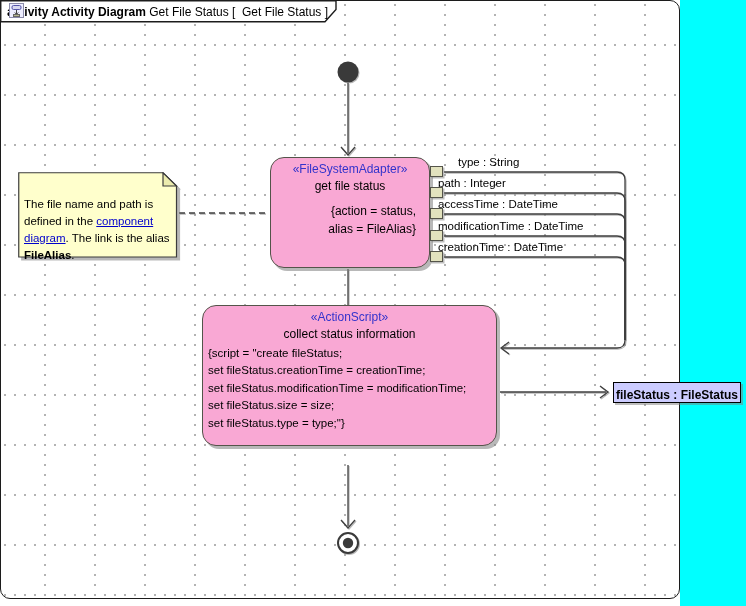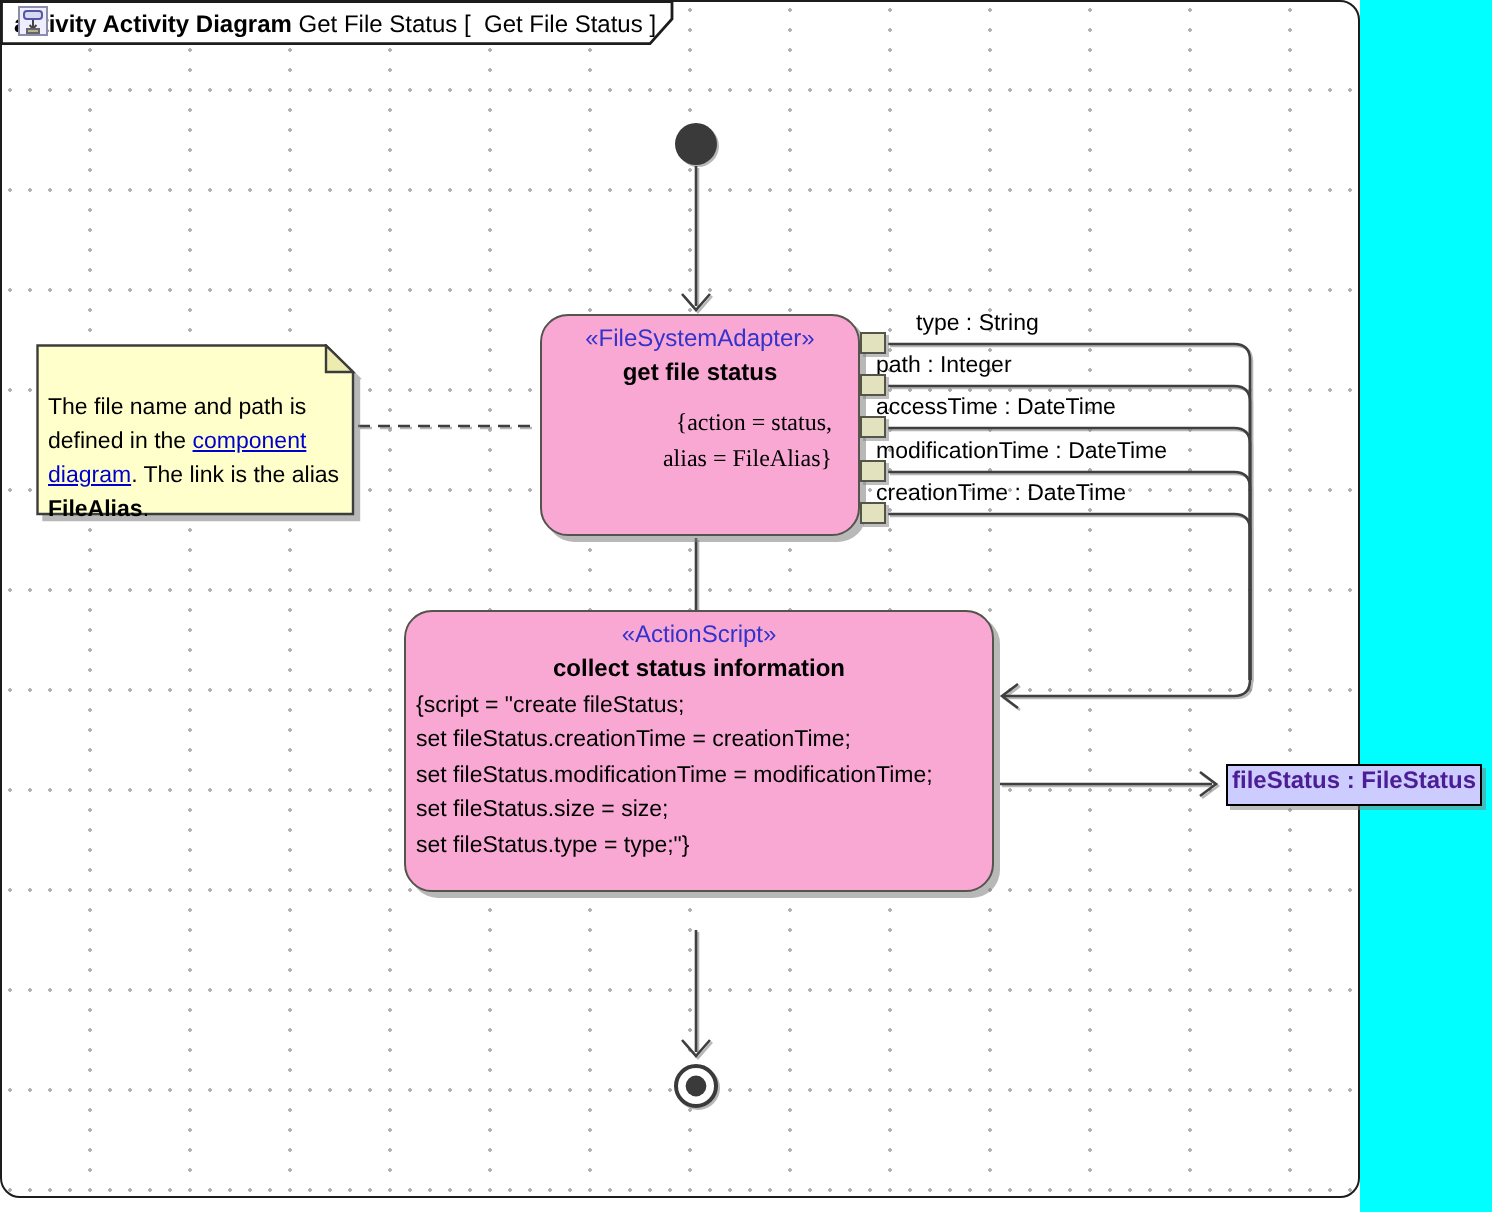--- a/index.html
+++ b/index.html
@@ -34,24 +34,24 @@
   .diagram-icon { display:inline-block; margin:0 2px; }
 
   .edges { position:absolute; left:0; top:0; width:746px; height:606px; z-index:3;
     filter:drop-shadow(1.6px 1.6px 0 rgba(145,145,145,0.65)); pointer-events:none; }
 
   .action {
     position:absolute; background:#f9a8d4; border:1.4px solid #54544a; border-radius:14px;
     box-shadow:3px 3px 0 rgba(126,126,126,0.55); z-index:4; color:#000;
   }
   .action .stereotype { display:block; text-align:center; color:#3333CC; font-size:12px; padding-top:4px; }
-  .action .action-name { display:block; text-align:center; font-size:12px; font-weight:bold; padding-top:3px; }
+  .action .action-name { display:block; text-align:center; font-size:12px; font-weight:normal; padding-top:3px; }
 
   .action1 { left:270px; top:157px; width:160px; height:111px; }
-  .action1 .tags { margin-top:9px; text-align:right; padding-right:13px; font-size:12px; line-height:18px;font-family:Liberation Serif, serif; }
+  .action1 .tags { margin-top:9px; text-align:right; padding-right:13px; font-size:12px; line-height:18px; }
 
   .action2 { left:202px; top:305px; width:295px; height:141px; }
   .action2 .script { margin-top:4px; padding-left:5px; font-size:11.5px; line-height:17.4px; white-space:nowrap; }
 
   .pin {
     position:absolute; width:13px; height:11px; background:#E2E2BE;
     border:1px solid #54544a; box-shadow:1.5px 1.5px 0 rgba(126,126,126,0.5); z-index:6;
   }
   .pin-label {
     position:absolute; left:438px; font-size:11.5px; color:#000; white-space:nowrap; z-index:5;
@@ -62,22 +62,22 @@
   .note-text {
     position:absolute; left:6px; top:24px; width:148px;
     font-size:11.5px; line-height:17px; color:#000;
   }
   .note-text a { color:#0000CC; text-decoration:underline; cursor:pointer; }
   .note-text b { font-weight:bold; }
 
   .output-node {
     position:absolute; left:613px; top:382px; width:128px; height:21px;
     background:#CCCCFF; border:1px solid #000; box-shadow:2px 2px 0 rgba(126,126,126,0.5);
-    display:flex; align-items:flex-start; justify-content:center;
-    font-size:12px; font-weight:bold; color:#4c1d95; z-index:6;
+    display:flex; align-items:flex-end; justify-content:center;
+    font-size:12px; font-weight:bold; color:#000000; z-index:6;
   }
 </style>
 </head>
 <body>
 
 <div class="stage">
 
   <div class="cyan-right"></div>
 
   <div class="frame"></div>

